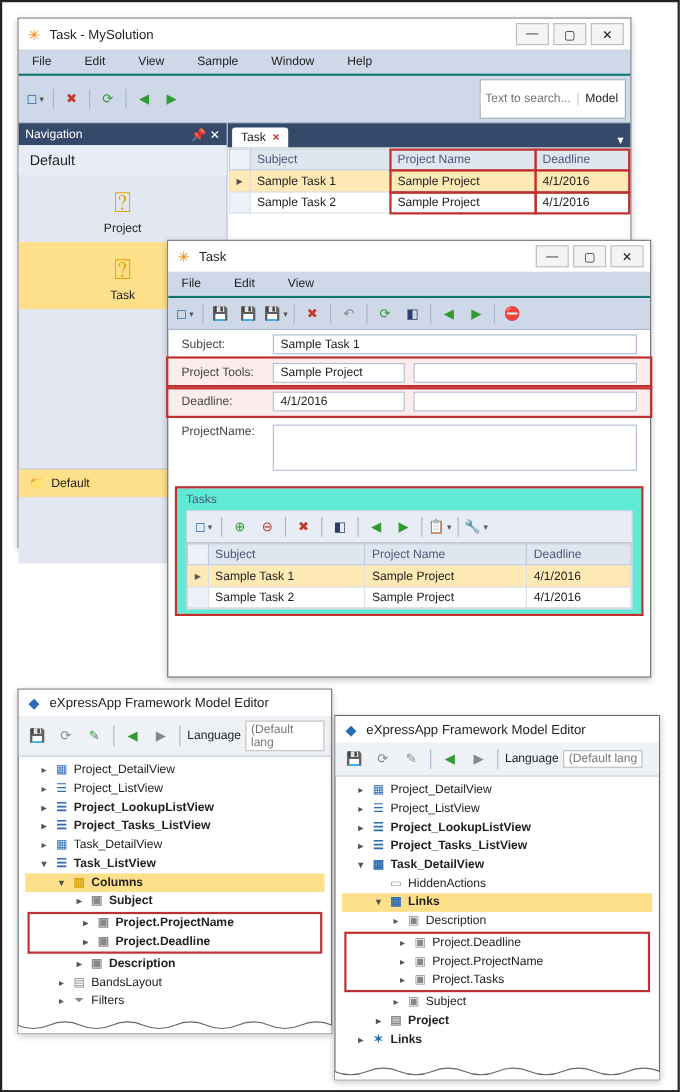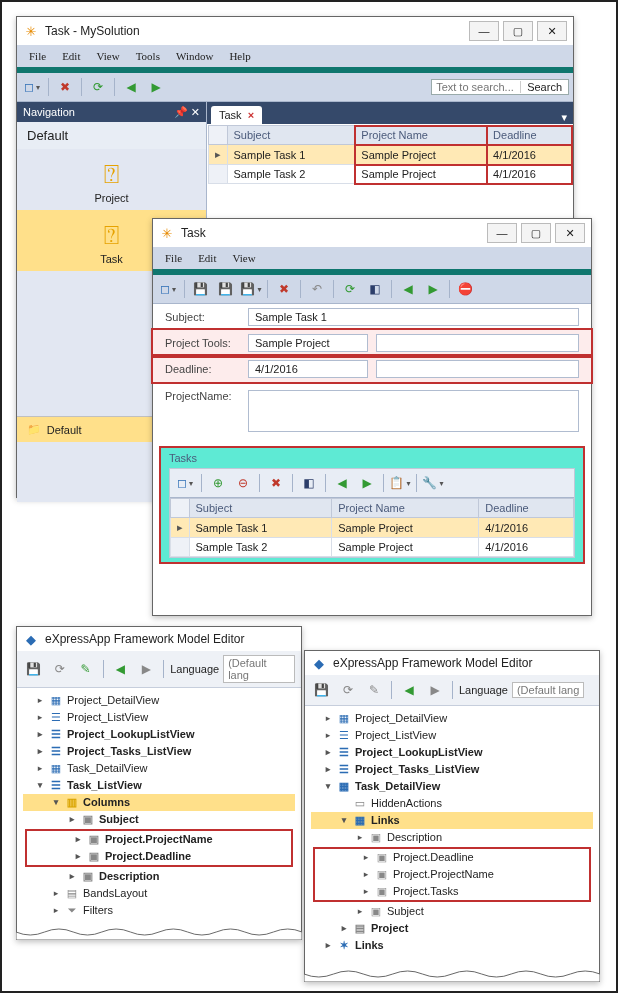--- a/index.html
+++ b/index.html
@@ -44,25 +44,24 @@
     border: 1px solid #bbb;
     background: #f4f4f4;
     display: inline-flex;
     align-items: center;
     justify-content: center;
     font-size: 11px;
     cursor: pointer;
   }
   .menubar {
     display: flex;
-    gap: 4px;
+    gap: 18px;
     padding: 3px 6px;
     background: #cfd8e8;
-    border-bottom: 6px solid #0f766e;
-    font-family: Liberation Serif, serif;
+    border-bottom: 2px solid #0f766e;
   }
   .menubar span { padding: 2px 6px; cursor: pointer; }
   .toolbar {
     display: flex;
     align-items: center;
     gap: 3px;
     padding: 3px 4px;
     background: #cfd8e8;
     border-bottom: 1px solid #a9b6cc;
   }
@@ -77,21 +76,21 @@
     font-size: 12px;
     background: transparent;
   }
   .tsep { width: 1px; height: 18px; background: #a5b3ca; margin: 0 2px; }
   .drop::after { content: "▾"; font-size: 8px; margin-left: 2px; color: #555; }
   .searchbox {
     margin-left: auto;
     display: flex;
     border: 1px solid #9aa;
     background: #fff;
-    height: 16px;
+    height: 36px;
     align-items: center;
   }
   .searchbox input {
     border: none;
     outline: none;
     font-size: 11px;
     width: 88px;
     padding: 0 4px;
     color: #888;
   }
@@ -303,36 +302,36 @@
     <div class="winbtns">
       <span class="winbtn">—</span>
       <span class="winbtn">▢</span>
       <span class="winbtn">✕</span>
     </div>
   </div>
   <div class="menubar">
     <span>File</span>
     <span>Edit</span>
     <span>View</span>
-    <span>Tools</span>
+    <span>Sample</span>
     <span>Window</span>
     <span>Help</span>
   </div>
   <div class="toolbar">
     <span class="tbtn drop i-blue">◻</span>
     <span class="tsep"></span>
     <span class="tbtn i-red">✖</span>
     <span class="tsep"></span>
     <span class="tbtn i-green">⟳</span>
     <span class="tsep"></span>
     <span class="tbtn i-green">◀</span>
     <span class="tbtn i-green">▶</span>
     <div class="searchbox">
       <input placeholder="Text to search..." style="">
-      <span class="sbtn">Search</span>
+      <span class="sbtn">Model</span>
     </div>
   </div>
 
   <div class="body-split">
 
     <div class="navpanel">
       <div class="nav-title">
         <span>Navigation</span>
         <span class="pin">📌 ✕</span>
       </div>

